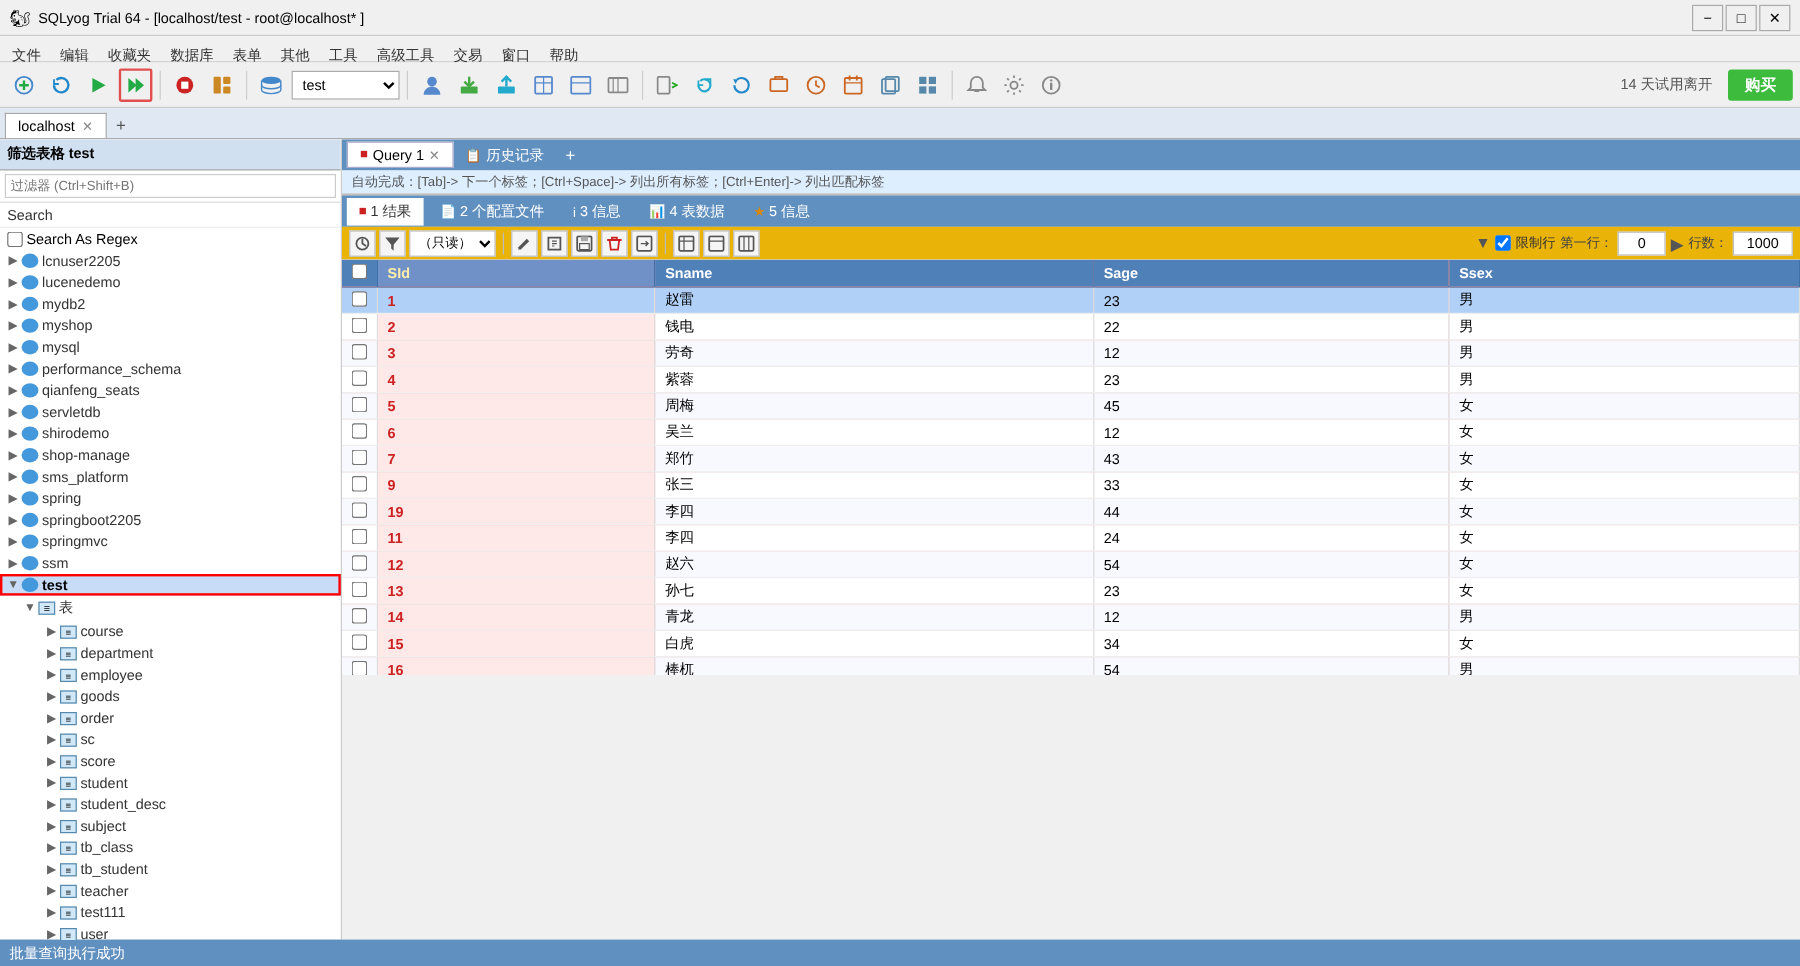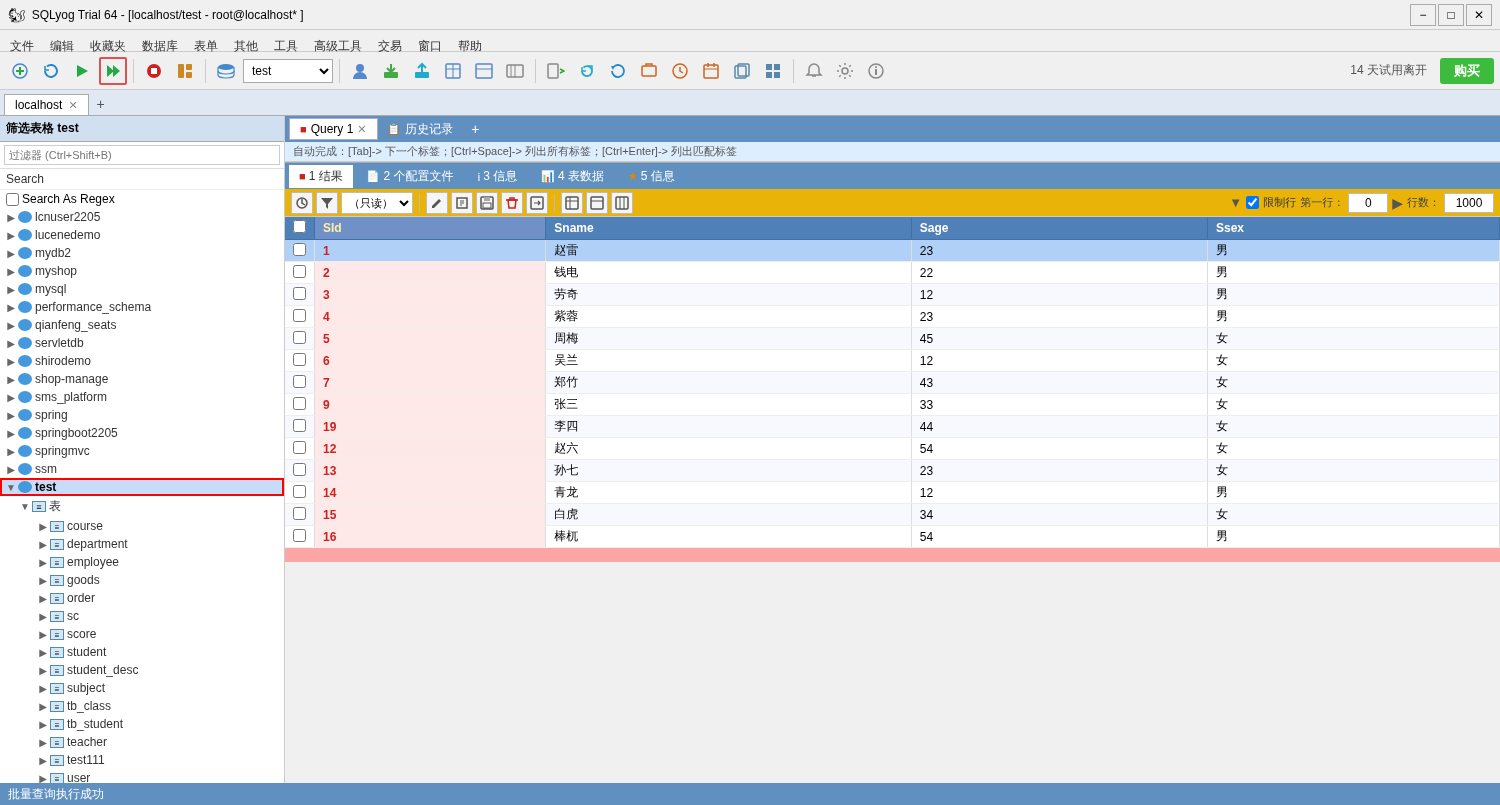--- a/index.html
+++ b/index.html
@@ -867,20 +867,27 @@
               </tr>
               <tr>
                 <td class="check-col"><input type="checkbox" style=""></td>
                 <td style="color: rgb(204, 34, 34); background: rgb(255, 232, 232); font-weight: bold;">19</td>
                 <td>李四</td>
                 <td>44</td>
                 <td>女</td>
               </tr>
               <tr>
                 <td class="check-col"><input type="checkbox" style=""></td>
+                <td style="color: rgb(204, 34, 34); background: rgb(255, 232, 232); font-weight: bold;">11</td>
+                <td>李四</td>
+                <td>24</td>
+                <td>女</td>
+              </tr>
+              <tr>
+                <td class="check-col"><input type="checkbox" style=""></td>
                 <td style="color: rgb(204, 34, 34); background: rgb(255, 232, 232); font-weight: bold;">12</td>
                 <td>赵六</td>
                 <td>54</td>
                 <td>女</td>
               </tr>
               <tr>
                 <td class="check-col"><input type="checkbox" style=""></td>
                 <td style="color: rgb(204, 34, 34); background: rgb(255, 232, 232); font-weight: bold;">13</td>
                 <td>孙七</td>
                 <td>23</td>

